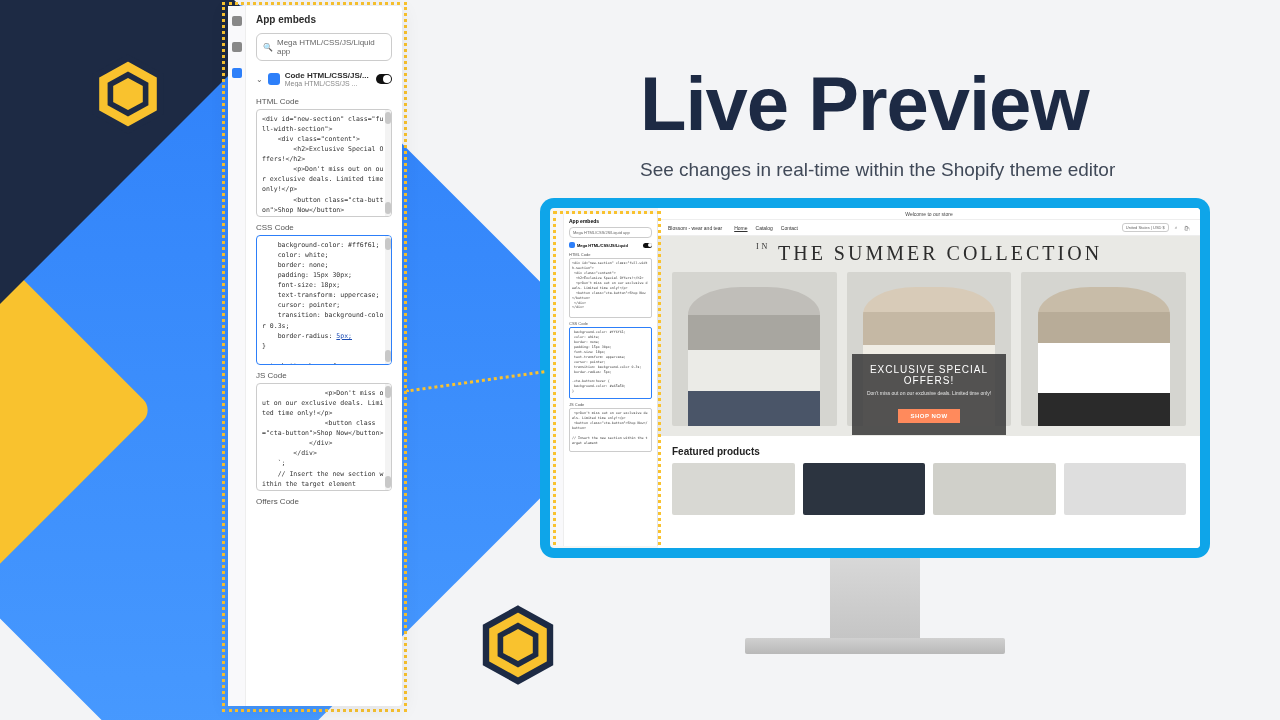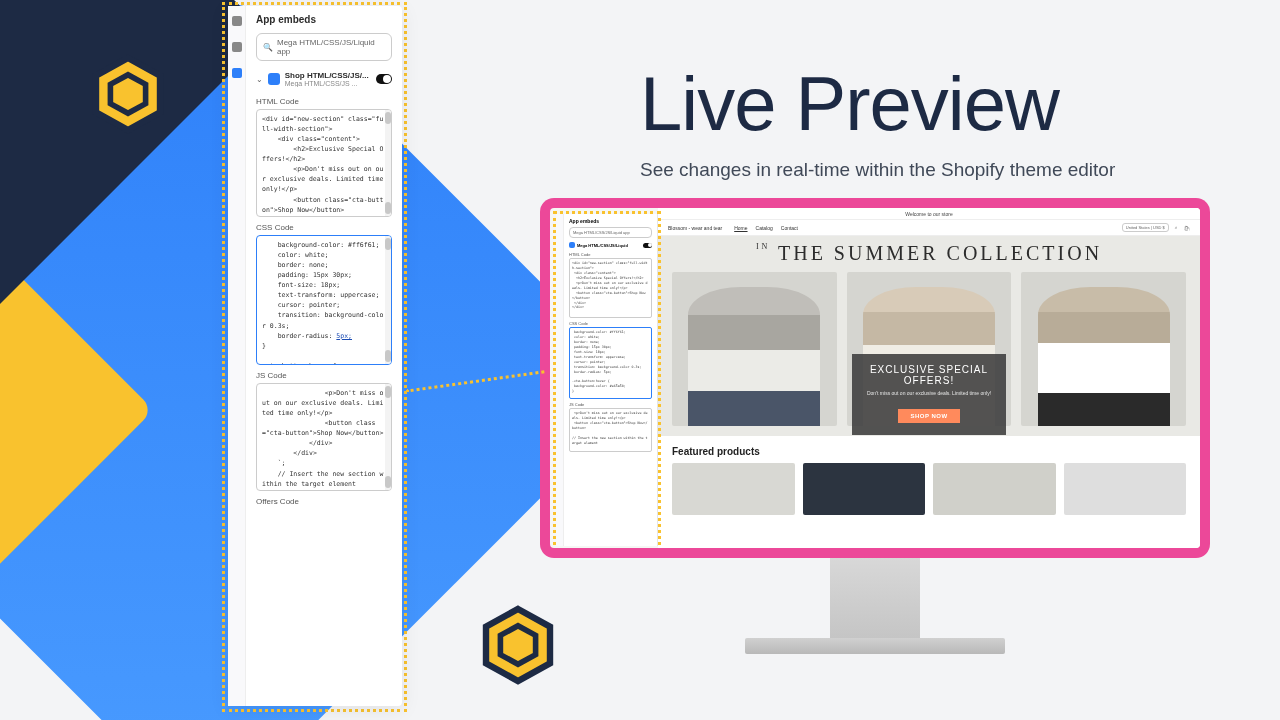--- a/index.html
+++ b/index.html
@@ -49,21 +49,21 @@
 .hex2 { left: 478px; bottom: 35px; }
 
 
 .headline {
   position: absolute;
   left: 640px; top: 60px;
   z-index: 10;
 }
 .headline h1 {
   font-size: 76px;
-  font-weight: 400;
+  font-weight: 700;
   color: #1d2a44;
   letter-spacing: -1px;
 }
 .headline p {
   font-size: 19px;
   color: #404958;
   margin-top: 12px;
 }
 
 
@@ -162,21 +162,21 @@
 
 
 .monitor {
   position: absolute;
   left: 540px; top: 198px;
   width: 670px;
   z-index: 6;
 }
 .screen {
   width: 670px; height: 360px;
-  background: #ec4899;
+  background: #0ea5e9;
   border-radius: 14px;
   padding: 10px;
   position: relative;
 }
 .screen-inner {
   width: 100%; height: 100%;
   background: #f6f6f4;
   border-radius: 4px;
   overflow: hidden;
   position: relative;
@@ -351,21 +351,21 @@
   <div class="panel-main">
     <div class="panel-title">App embeds</div>
     <div class="search-box">
       <span>🔍</span>
       <span>Mega HTML/CSS/JS/Liquid app</span>
     </div>
     <div class="embed-item">
       <span class="chev">⌄</span>
       <div class="ico"></div>
       <div class="meta">
-        <div class="ttl">Shop HTML/CSS/JS/...</div>
+        <div class="ttl">Code HTML/CSS/JS/...</div>
         <div class="sub">Mega HTML/CSS/JS ...</div>
       </div>
       <div class="toggle"></div>
     </div>
 
     <div class="code-label">HTML Code</div>
     <div class="code-box"><span>&lt;div id="new-section" class="full-width-section"&gt;
     &lt;div class="content"&gt;
         &lt;h2&gt;Exclusive Special Offers!&lt;/h2&gt;
         &lt;p&gt;Don't miss out on our exclusive deals. Limited time only!&lt;/p&gt;

